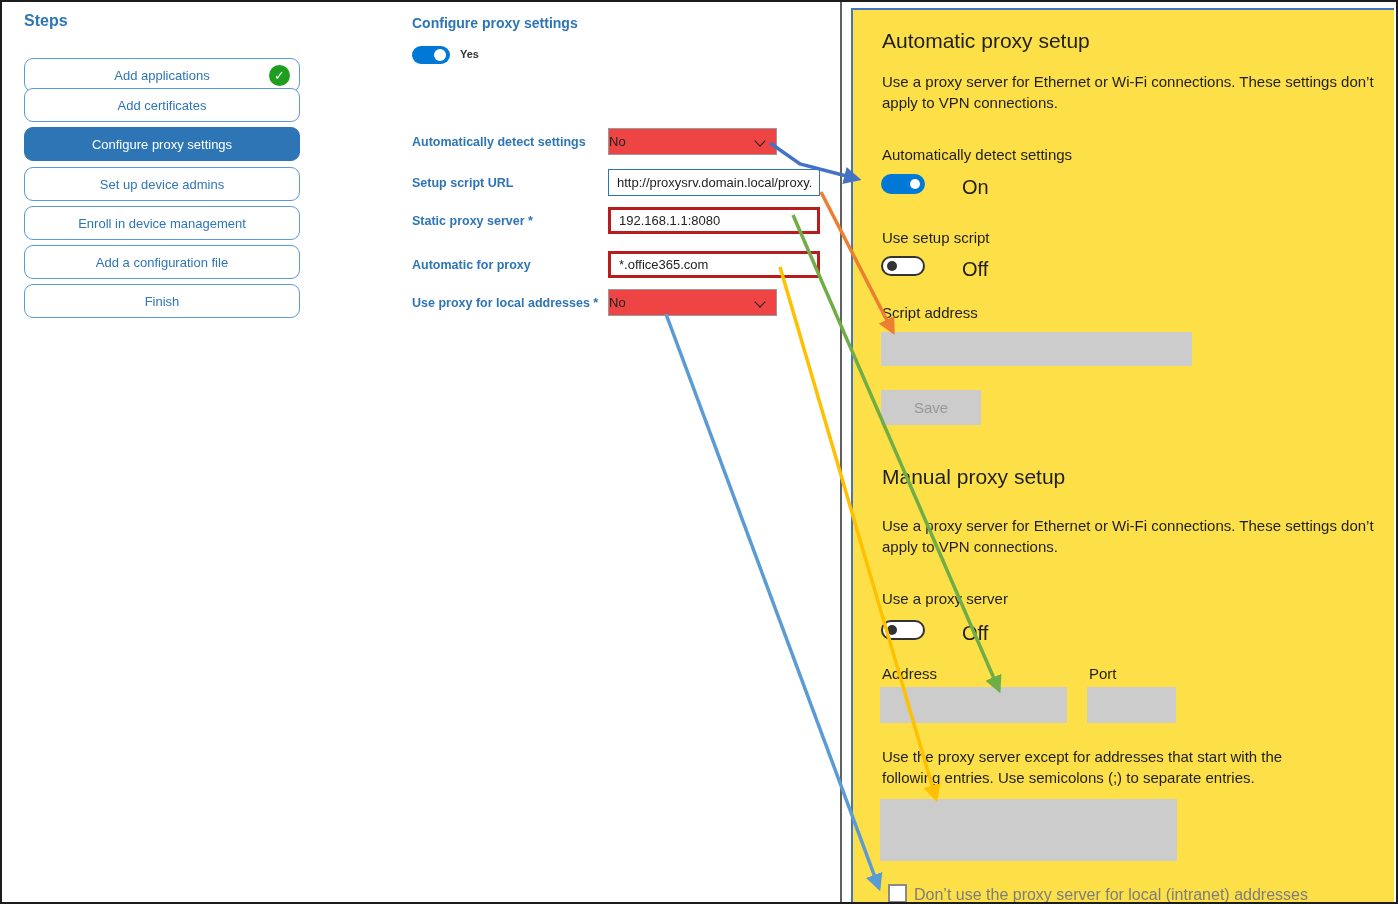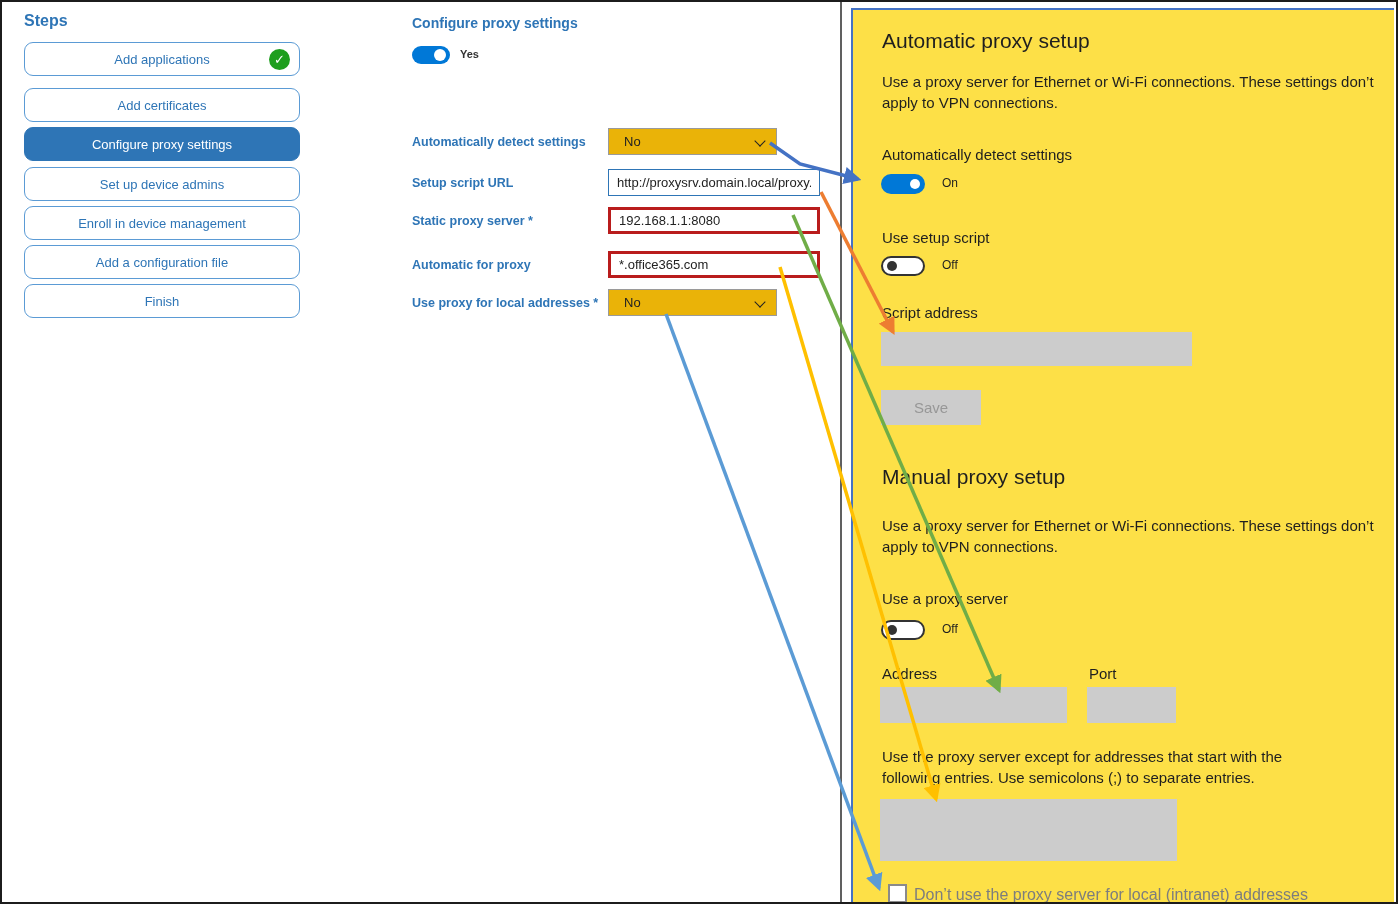--- a/index.html
+++ b/index.html
@@ -33,62 +33,62 @@
   .toggle-sm .knob { position:absolute; right:4px; top:3px; width:12px; height:12px; border-radius:50%; background:#fff; }
   .toggle-sm-label { position:absolute; left:458px; top:46px; font-size:11px; font-weight:600; color:#333; }
 
   .field-label { position:absolute; left:410px; width:190px; font-size:12.5px; font-weight:600; color:#2e75b6; }
   .text-input {
     position:absolute; left:606px; width:212px; height:27px; border:3px solid #b91c1c;
     font-family:"Liberation Sans", sans-serif; font-size:13px; color:#222; padding:0 8px; background:#fff;
   }
   .text-input.focused { border:1.5px solid #2e75b6; }
   .select-box {
-    position:absolute; left:606px; width:169px; height:27px; border:1px solid #9a9a9a; background:#eab308;
-    font-size:13px; color:#222; display:flex; align-items:center; padding:0 15px; cursor:pointer;
+    position:absolute; left:606px; width:169px; height:27px; border:1px solid #9a9a9a; background:#ef4444;
+    font-size:13px; color:#222; display:flex; align-items:center; padding:0 0; cursor:pointer;
   }
   .chevron {
     position:absolute; right:12px; top:8px; width:8px; height:8px;
     border-right:1.6px solid #222; border-bottom:1.6px solid #222; transform:rotate(45deg);
   }
 
   
   .divider { position:absolute; left:838px; top:0; width:2px; height:904px; background:#606060; }
   .settings-panel {
     position:absolute; left:849px; top:6px; right:2px; bottom:0;
     border-top:2px solid #4472c4; border-left:2px solid #4472c4; background:#fde047;
   }
   .sp-h1 { position:absolute; left:29px; font-size:21px; font-weight:400; color:#1f1f1f; }
   .sp-p  { position:absolute; left:29px; font-size:15px; color:#1f1f1f; line-height:1.38; }
   .sp-label { position:absolute; left:29px; font-size:15px; color:#1f1f1f; }
   .toggle-lg { position:absolute; left:28px; width:44px; height:20px; border-radius:10px; cursor:pointer; }
   .toggle-lg.on  { background:#0078d7; }
   .toggle-lg.on .knob { position:absolute; right:5px; top:5px; width:10px; height:10px; border-radius:50%; background:#fff; }
   .toggle-lg.off { background:#fff; border:2px solid #333; }
   .toggle-lg.off .knob { position:absolute; left:4px; top:3px; width:10px; height:10px; border-radius:50%; background:#333; }
-  .toggle-state { position:absolute; font-size:12px; color:#1f1f1f; }
+  .toggle-state { position:absolute; font-size:20px; color:#1f1f1f;margin-left:20px; }
   .gray-field { position:absolute; background:#cccccc; border:none; cursor:text; }
   .save-btn {
     position:absolute; left:28px; width:100px; height:35px; background:#cccccc; border:none;
     font-family:"Liberation Sans", sans-serif; font-size:15px; color:#979797; cursor:pointer;
   }
   .cb-box { position:absolute; left:35px; top:874px; width:19px; height:19px; border:2px solid #8a8a8a; background:#fff; cursor:pointer; }
   .cb-label { position:absolute; left:61px; top:876px; font-size:16px; color:#7d7d7d; }
 
   
   .arrows { position:absolute; left:0; top:0; pointer-events:none; z-index:10; }
 </style>
 </head>
 <body>
 
 <div class="page">
 
   <div class="steps-title">Steps</div>
 
-  <div class="step" style="top:40px">
+  <div class="step" style="top:56px">
     <span>Add applications</span>
     <span class="check-badge">✓</span>
   </div>
   <div class="step" style="top:86px">
     <span>Add certificates</span>
   </div>
   <div class="step selected" style="top:125px">
     <span>Configure proxy settings</span>
   </div>
   <div class="step" style="top:165px">

